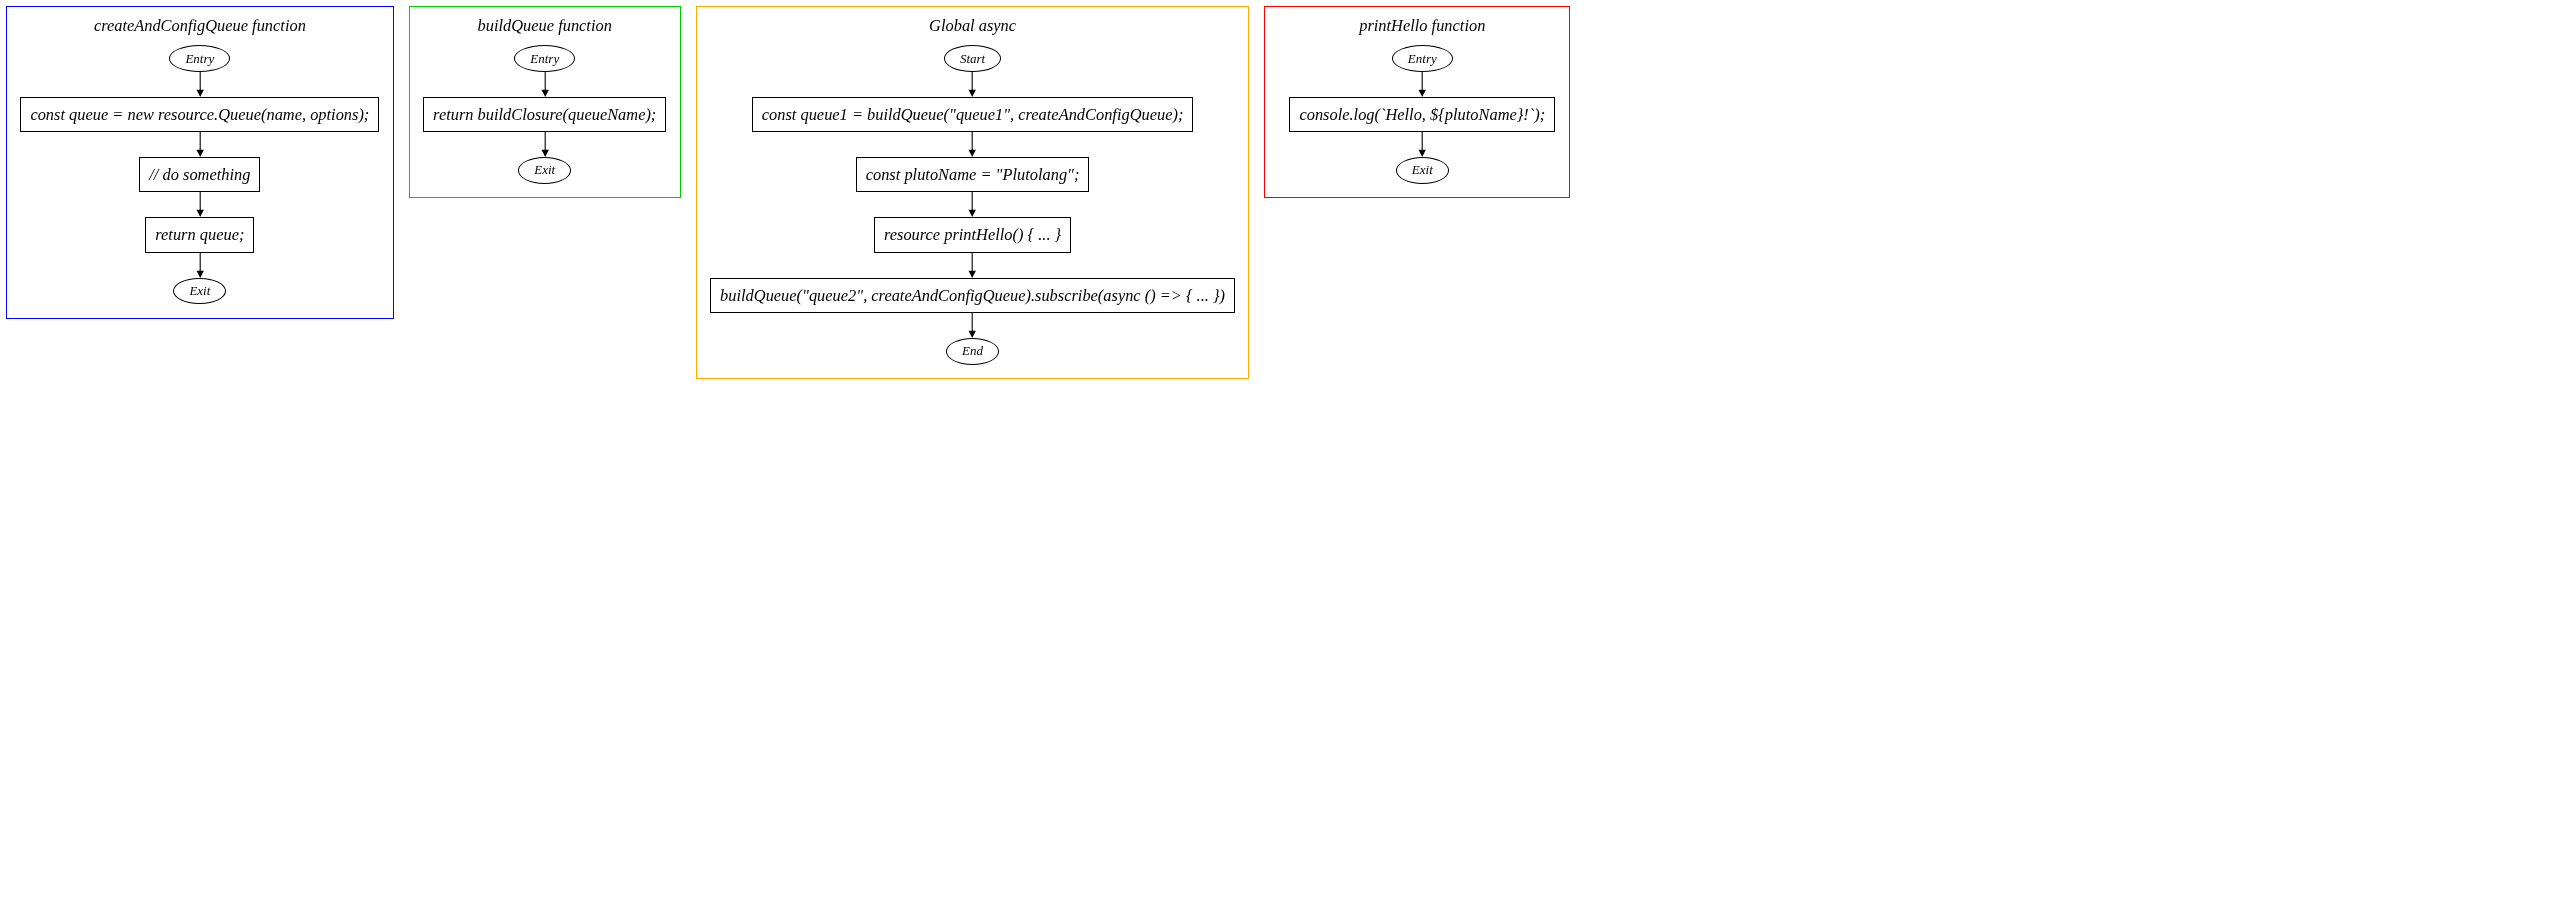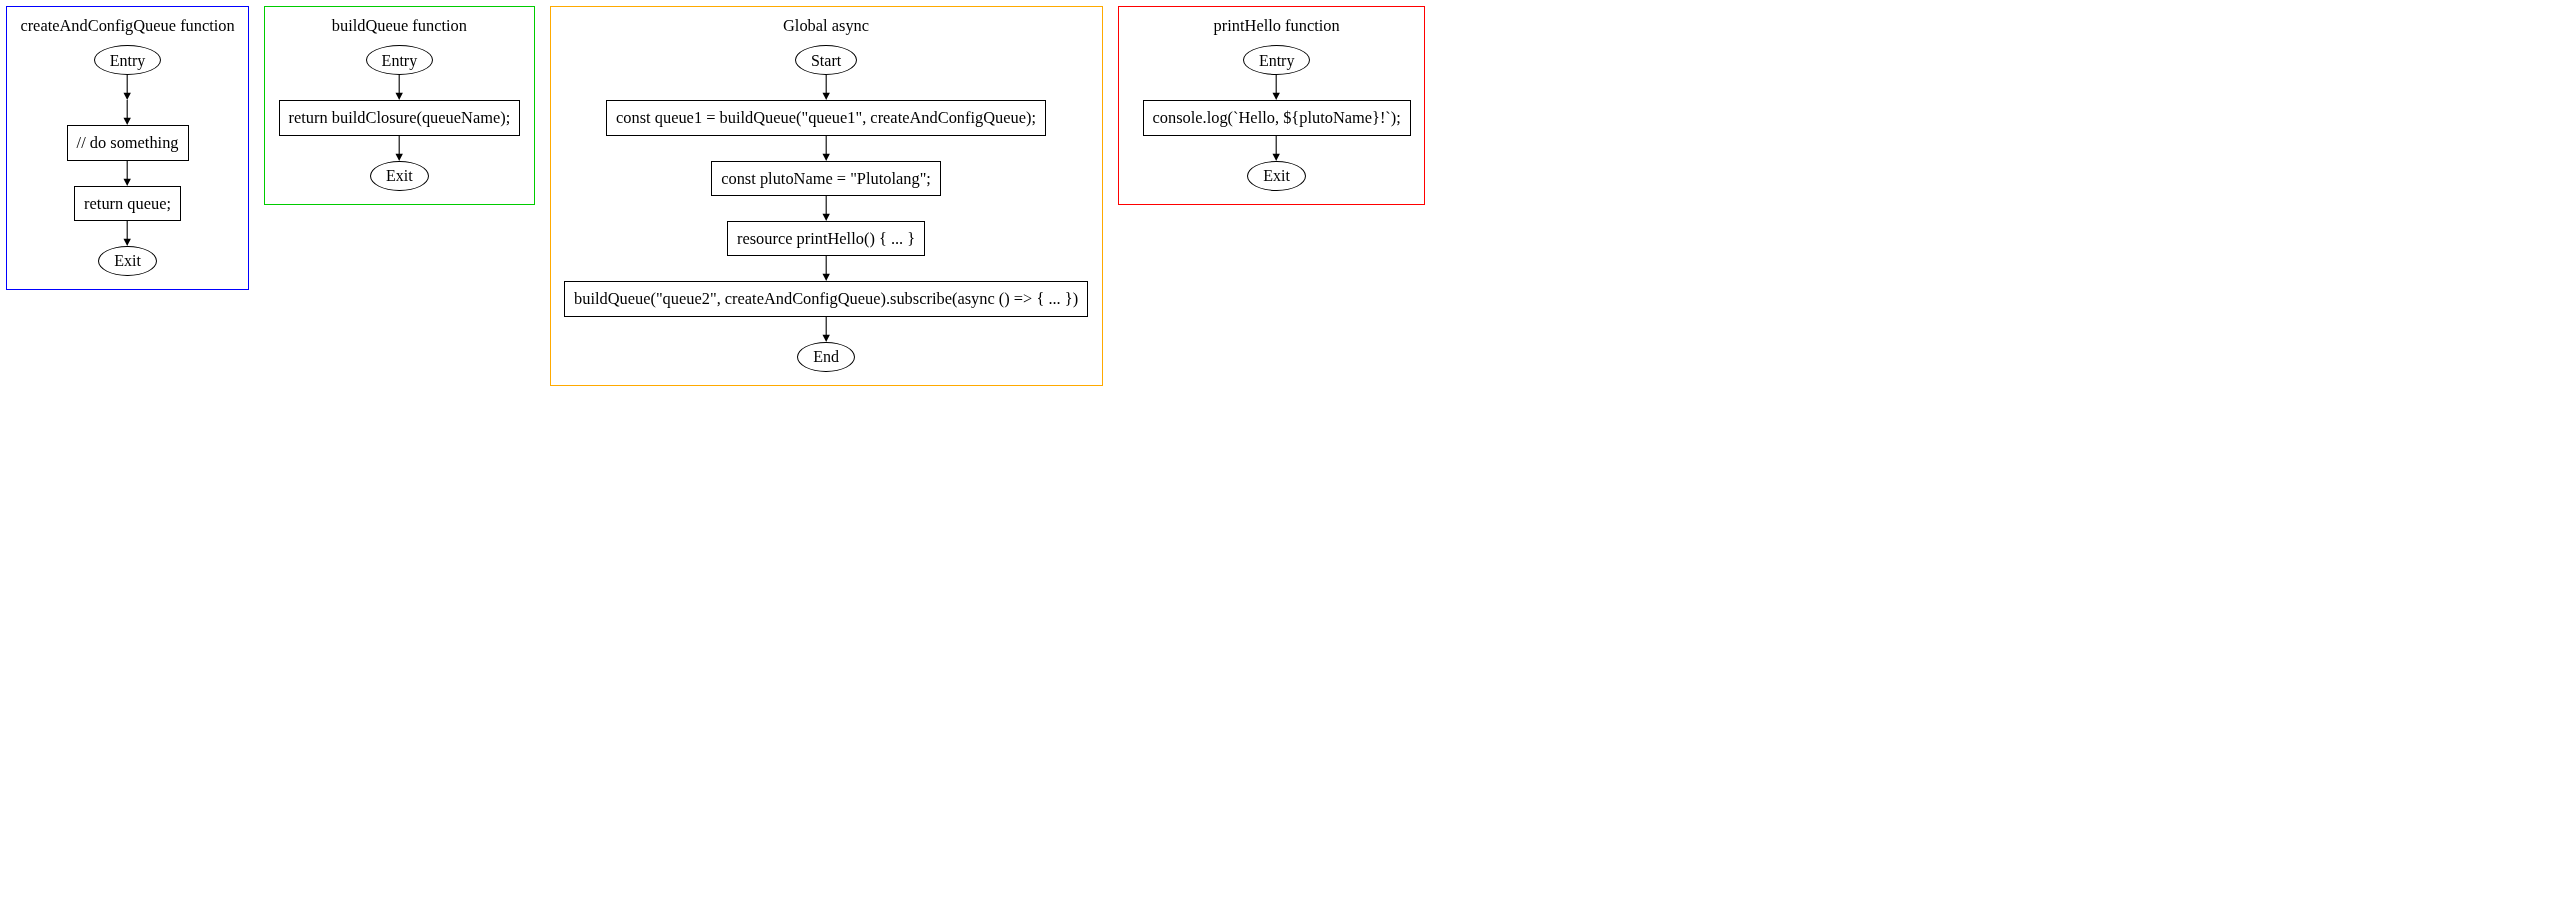--- a/index.html
+++ b/index.html
@@ -11,32 +11,33 @@
     align-items: flex-start;
     gap: 15px;
   }
   .scope {
     border: 1.5px solid;
     padding: 7.5px 13.4px 13.4px 13.4px;
     display: flex;
     flex-direction: column;
     align-items: center;
     position: relative;
+    font-style: italic;
   }
   .scope-title {
     font-size: 16.4px;
     margin: 1.5px 0 9px 0;
     text-align: center;
     white-space: nowrap;
   }
   .oval {
     border: 1.1px solid #000;
     border-radius: 50%;
     padding: 4.5px 15px;
-    font-size: 16px;
+    font-size: 13px;
     background: #fff;
     white-space: nowrap;
     line-height: 1.2;
   }
   .rect {
     border: 1.1px solid #000;
     padding: 6px 9px;
     font-size: 16.4px;
     background: #fff;
     white-space: nowrap;
@@ -61,20 +62,21 @@
 
 <div class="scope bc-blue">
   <div class="scope-title">createAndConfigQueue function</div>
   <div class="oval">Entry</div>
   <div class="arrow">
       <svg width="10.4" height="25" viewBox="0 0 14 34">
         <line x1="7" y1="0" x2="7" y2="26" stroke="#000" stroke-width="1.5"></line>
         <polygon points="7,34 2,24 12,24" fill="#000"></polygon>
       </svg>
     </div>
+  <div class="rect">const queue = new resource.Queue(name, options);</div>
   <div class="arrow">
       <svg width="10.4" height="25" viewBox="0 0 14 34">
         <line x1="7" y1="0" x2="7" y2="26" stroke="#000" stroke-width="1.5"></line>
         <polygon points="7,34 2,24 12,24" fill="#000"></polygon>
       </svg>
     </div>
   <div class="rect">// do something</div>
   <div class="arrow">
       <svg width="10.4" height="25" viewBox="0 0 14 34">
         <line x1="7" y1="0" x2="7" y2="26" stroke="#000" stroke-width="1.5"></line>

